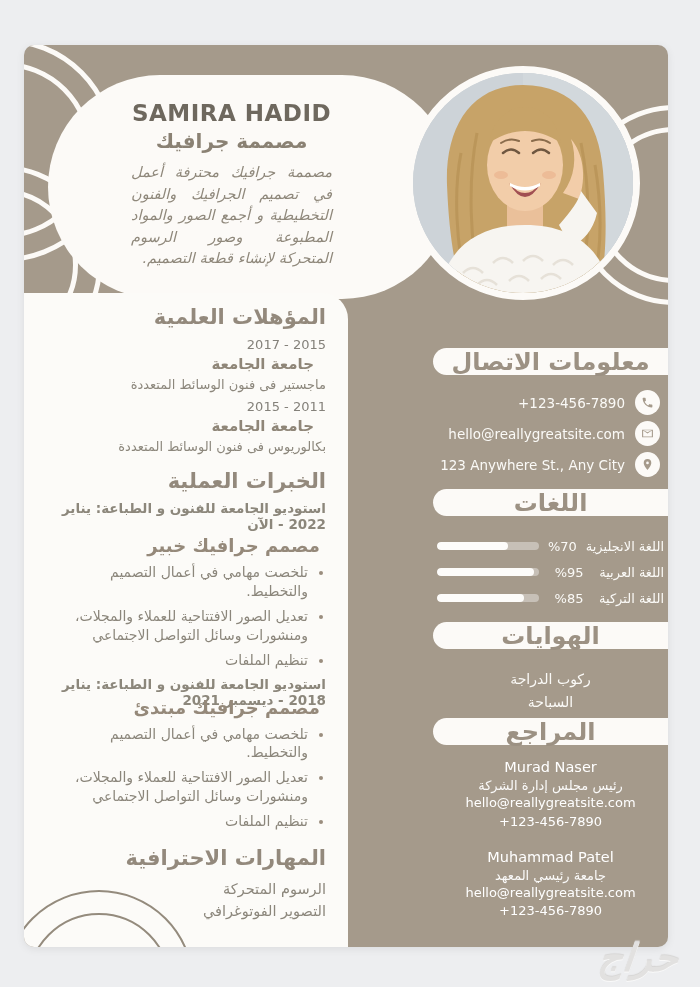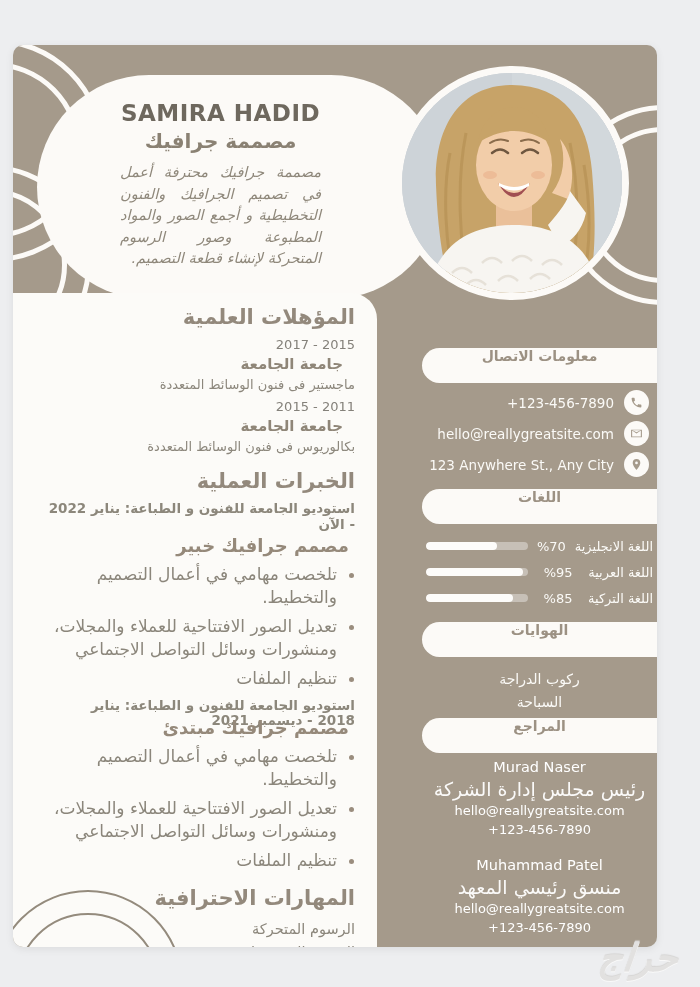--- a/index.html
+++ b/index.html
@@ -2,21 +2,21 @@
 <html lang="ar"><head>
 <meta charset="utf-8">
 <style>
   html,body{margin:0;padding:0;}
   body{
     width:700px;height:987px;position:relative;overflow:hidden;
     background:#edeef0;
     font-family:"DejaVu Sans",sans-serif;
   }
   .card{
-    position:absolute;left:13px;top:45px;width:644px;height:902px;
+    position:absolute;left:24px;top:45px;width:644px;height:902px;
     background:#a59a8b;border-radius:10px;overflow:hidden;
     box-shadow:0 2px 8px rgba(0,0,0,.08);
   }
   
   .ring{position:absolute;border-radius:50%;box-sizing:border-box;}
   .ring.white{border:5px solid #fcfaf7;}
   .ring.gray{border:2px solid #948b7d;z-index:5;}
   .ring.r1a{width:224px;height:224px;left:-132px;top:-7px;}
   .ring.r1b{width:176px;height:176px;left:-108px;top:17px;}
   .ring.r2a{width:200px;height:200px;left:-122px;top:120px;}
@@ -49,48 +49,48 @@
   
   .photo{
     position:absolute;left:382px;top:21px;width:234px;height:234px;z-index:3;
     border-radius:50%;border:7px solid #fcfaf7;box-sizing:border-box;
     background:#c9cfd4;overflow:hidden;
   }
   .photo svg{display:block;width:100%;height:100%;}
 
   
   .panel{
-    position:absolute;left:0;top:248px;width:364px;height:654px;z-index:4;
+    position:absolute;left:0;top:248px;width:324px;height:654px;z-index:4;
     background:#fcfbf8;border-radius:0 26px 0 0;box-sizing:border-box;
     padding:12px 22px 0 26px;direction:rtl;text-align:right;
   }
   .sec-title{
     font-size:21px;font-weight:bold;color:#93897c;margin:0 0 8px;
   }
   .sec-title.mt{margin-top:15px;}
   .edu-date{font-size:13px;color:#84817a;margin:7px 0 3px;}
   .edu-school{font-size:15px;font-weight:bold;color:#8f8678;margin:2px 12px;}
   .edu-degree{font-size:13px;color:#8c877c;margin:4px 0 2px;}
   .job-org{font-size:13.5px;font-weight:bold;color:#8c877b;margin:8px 0 2px;line-height:1.15;}
   .job-org.wrap{width:300px;margin-right:0;margin-left:auto;}
   .job-role{font-size:18px;font-weight:bold;color:#95897a;margin:3px 6px 7px;}
   .job-role.overlap{margin-top:-14px;}
   ul.duties{margin:0 0 4px;padding:0 18px 0 0;}
   ul.duties li{
-    font-size:17px;color:#8b867b;line-height:1.35;margin-bottom:6px;
+    font-size:14px;color:#8b867b;line-height:1.35;margin-bottom:6px;
   }
   ul.duties li::marker{color:#9a8d7e;}
   .skill{font-size:14.5px;color:#8b867b;line-height:1.55;}
 
   
   .rcol{position:absolute;left:409px;top:0;width:235px;height:100%;z-index:2;}
   .pill{
-    position:absolute;left:0;width:235px;height:35px;background:#fcfaf7;
+    position:absolute;left:0;width:235px;height:27px;background:#fcfaf7;
     border-radius:18px 0 0 18px;display:flex;justify-content:center;
-    color:#9c9183;font-weight:bold;font-size:14px;direction:rtl;
+    color:#9c9183;font-weight:bold;font-size:24px;direction:rtl;
   }
   .contact-rows{position:absolute;left:0;top:345px;width:235px;}
   .c-row{
     display:flex;align-items:center;justify-content:flex-end;gap:10px;
     height:25px;margin-bottom:6px;padding-right:8px;
     color:#fbfaf7;font-size:13.5px;
   }
   .c-icon{
     width:25px;height:25px;border-radius:50%;background:#fcfaf7;flex:0 0 25px;
     display:flex;align-items:center;justify-content:center;
@@ -108,21 +108,21 @@
     width:102px;height:8px;border-radius:4px;background:rgba(255,255,255,.38);
     overflow:hidden;direction:ltr;flex:0 0 102px;
   }
   .l-fill{height:100%;background:#fdfcfa;border-radius:4px;}
 
   .hobbies{position:absolute;left:0;top:623px;width:235px;text-align:center;
     color:#fbfaf7;font-size:14px;line-height:1.64;direction:rtl;}
   .refs{position:absolute;left:0;top:713px;width:235px;text-align:center;color:#fff;}
   .ref{margin-bottom:17px;}
   .ref .r-name{font-size:14.5px;line-height:1.3;}
-  .ref .r-role{direction:rtl;font-size:19px;color:rgba(255,255,255,.95);line-height:1.35;}
+  .ref .r-role{direction:rtl;font-size:13px;color:rgba(255,255,255,.95);line-height:1.35;}
   .ref .r-email,.ref .r-phone{font-size:13px;line-height:1.4;}
 
   .watermark{
     position:absolute;left:548px;top:936px;width:130px;
     font-size:38px;font-weight:bold;font-style:italic;direction:rtl;
     color:#e2e1e0;text-shadow:0 1px 0 #f9f9f9, 0 -1px 1px #d6d5d4;
     transform:skewX(-6deg);letter-spacing:2px;
   }
 </style>
 </head>
@@ -294,21 +294,21 @@
 
     <div class="refs">
       <div class="ref">
         <div class="r-name">Murad Naser</div>
         <div class="r-role">رئيس مجلس إدارة الشركة</div>
         <div class="r-email">hello@reallygreatsite.com</div>
         <div class="r-phone">+123-456-7890</div>
       </div>
       <div class="ref">
         <div class="r-name">Muhammad Patel</div>
-        <div class="r-role">منسق رئيسي المعهد</div>
+        <div class="r-role">جامعة رئيسي المعهد</div>
         <div class="r-email">hello@reallygreatsite.com</div>
         <div class="r-phone">+123-456-7890</div>
       </div>
     </div>
 
   </div>
 </div>
 
 <div class="watermark">حراج</div>
 

